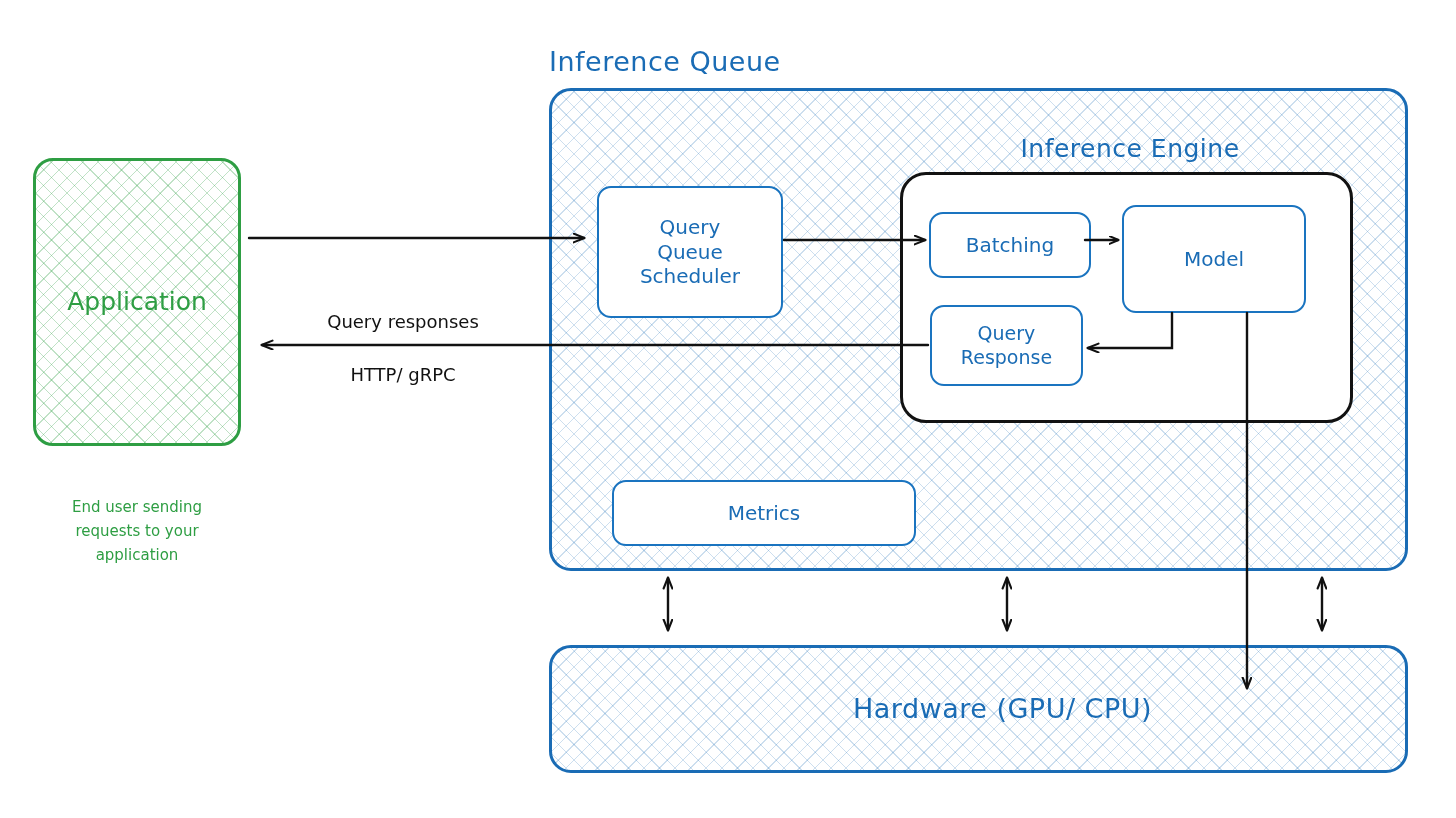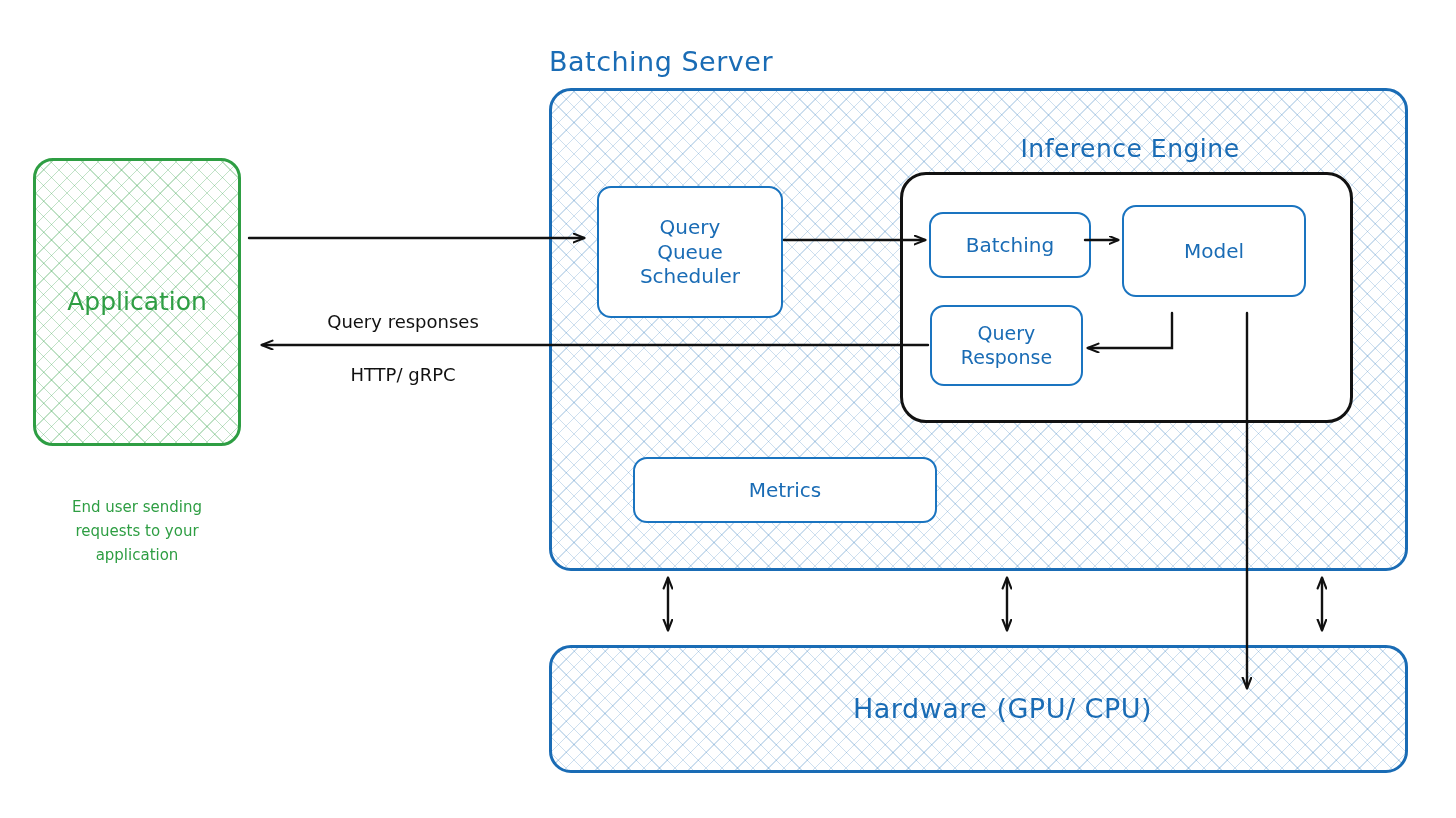--- a/index.html
+++ b/index.html
@@ -149,43 +149,43 @@
 
   <div class="free-label cap-text t-green" style="left:20px; top:495px; width:234px;">End user sending
 requests to your
 application</div>
 
 
   <div class="free-label edge-text t-black" style="left:290px; top:307px; width:226px;">Query responses</div>
 
   <div class="free-label edge-text t-black" style="left:290px; top:360px; width:226px;">HTTP/ gRPC</div>
 
-  <div class="free-label title-lg t-blue" style="left:549px; top:46px; width:560px; text-align:left;">Batching Server</div>
+  <div class="free-label title-lg t-blue" style="left:549px; top:46px; width:560px; text-align:left;">Inference Queue</div>
 
   <div class="box server-box hatch-blue" style="left:549px; top:88px; width:859px; height:483px;"></div>
 
   <div class="box node-box" style="left:597px; top:186px; width:186px; height:132px;">
     <span class="lbl node-text t-blue">Query
 Queue
 Scheduler</span>
   </div>
 
-  <div class="box node-box" style="left:612px; top:457px; width:304px; height:66px;margin-left:21px;">
+  <div class="box node-box" style="left:612px; top:480px; width:304px; height:66px;">
     <span class="lbl node-text t-blue">Metrics</span>
   </div>
 
   <div class="free-label title-md t-blue" style="left:900px; top:134px; width:460px; text-align:center;">Inference Engine</div>
 
   <div class="box engine-box" style="left:900px; top:172px; width:453px; height:251px;"></div>
 
   <div class="box node-box" style="left:929px; top:212px; width:162px; height:66px;">
     <span class="lbl node-text t-blue">Batching</span>
   </div>
 
-  <div class="box node-box" style="left:1122px; top:205px; width:184px; height:92px;">
+  <div class="box node-box" style="left:1122px; top:205px; width:184px; height:108px;">
     <span class="lbl node-text t-blue">Model</span>
   </div>
 
   <div class="box node-box" style="left:930px; top:305px; width:153px; height:81px;">
     <span class="lbl node-text-sm t-blue">Query
 Response</span>
   </div>
 
   <div class="box hardware-box hatch-blue" style="left:549px; top:645px; width:859px; height:128px;padding-left:48px;">
     <span class="lbl hw-title t-blue">Hardware (GPU/ CPU)</span>

